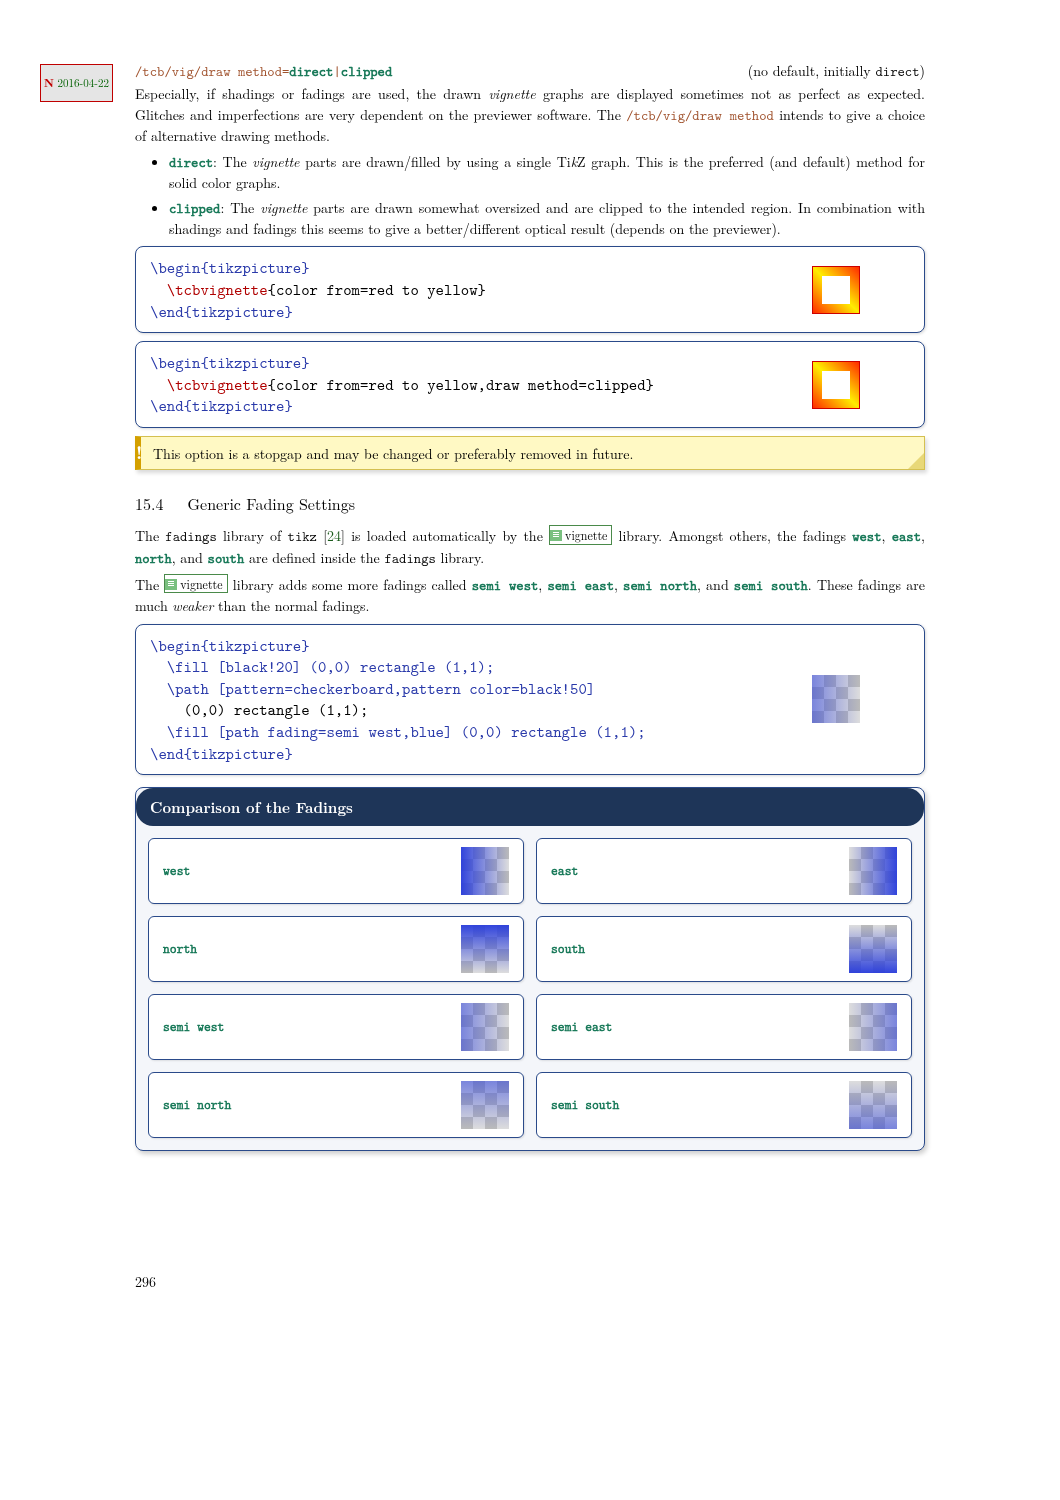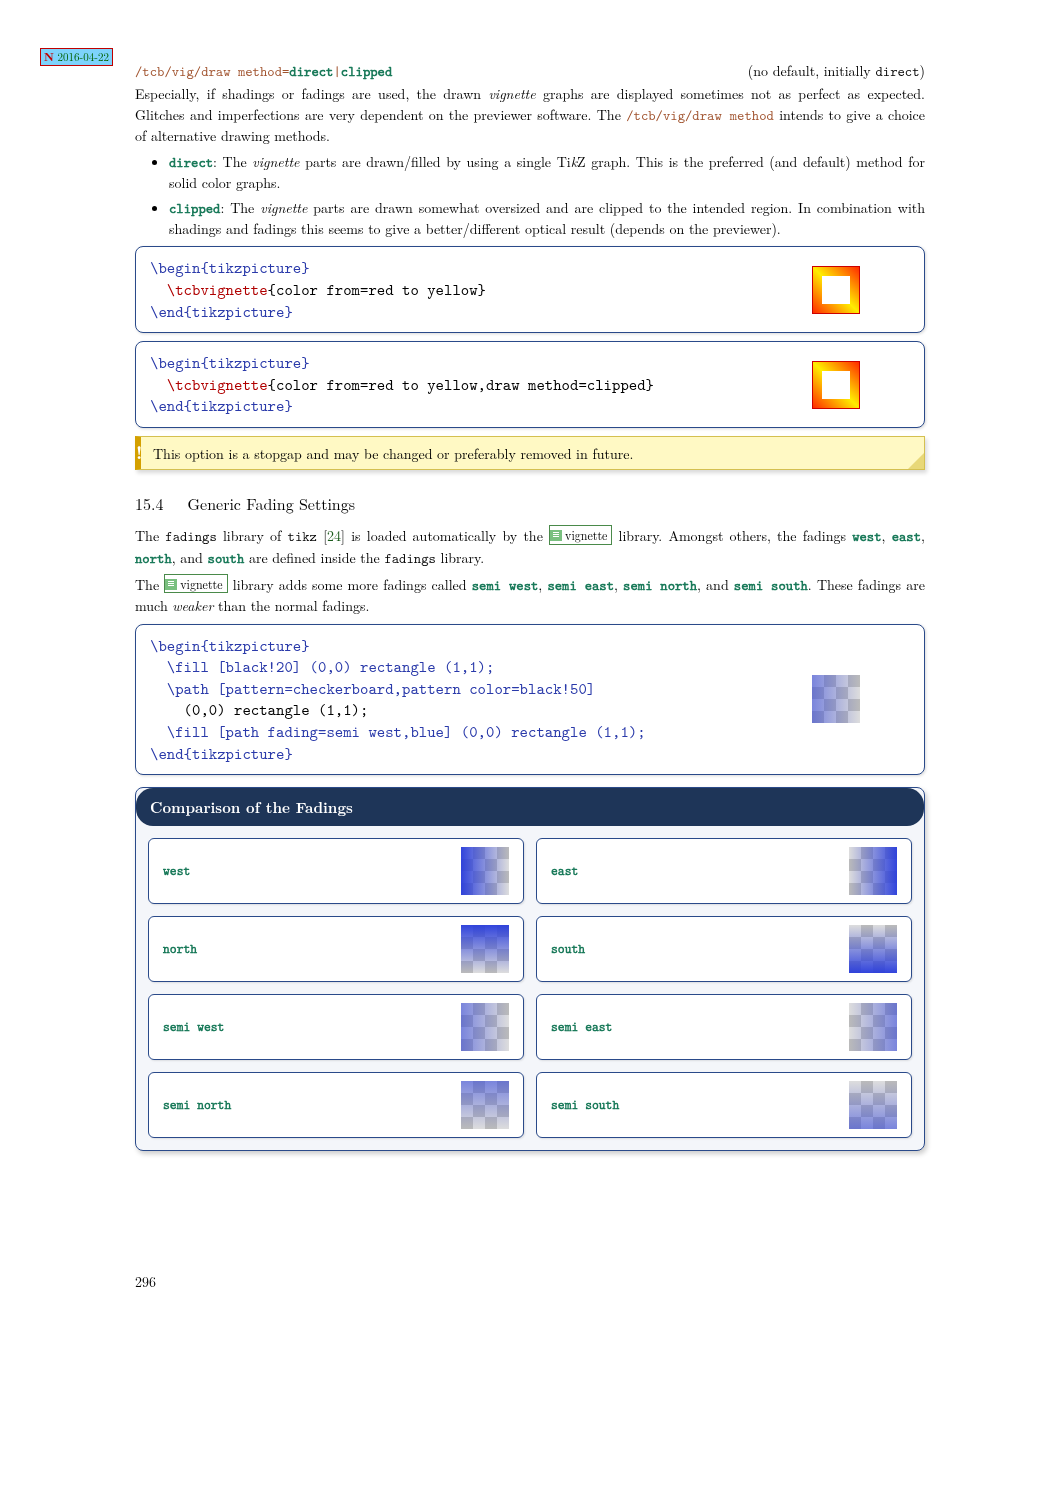--- a/index.html
+++ b/index.html
@@ -9,26 +9,26 @@
     margin: 0;
     padding: 60px 40px 40px 40px;
     background: #fff;
     color: #000;
     width: 1060px;
     box-sizing: border-box;
   }
   .version-tag {
     position: absolute;
     left: 40px;
-    top: 48px;
+    top: 64px;
     font-size: 11px;
     color: #006000;
     border: 1px solid #c00000;
-    padding: 0 3px;
-    background: #7dd3fc;
+    padding: 10px 3px;
+    background: #e5e5e5;
   }
   .version-tag .n { color: #c00000; font-weight: bold; }
   .content {
     margin-left: 95px;
     margin-right: 95px;
   }
   .key-path { font-family: "Latin Modern Mono", "Courier New", monospace; color: #a0522d; }
   .key-value { font-family: "Latin Modern Mono", "Courier New", monospace; color: #1a7a5a; font-weight: bold; }
   .tt { font-family: "Latin Modern Mono", "Courier New", monospace; }
   .default-text { float: right; }

